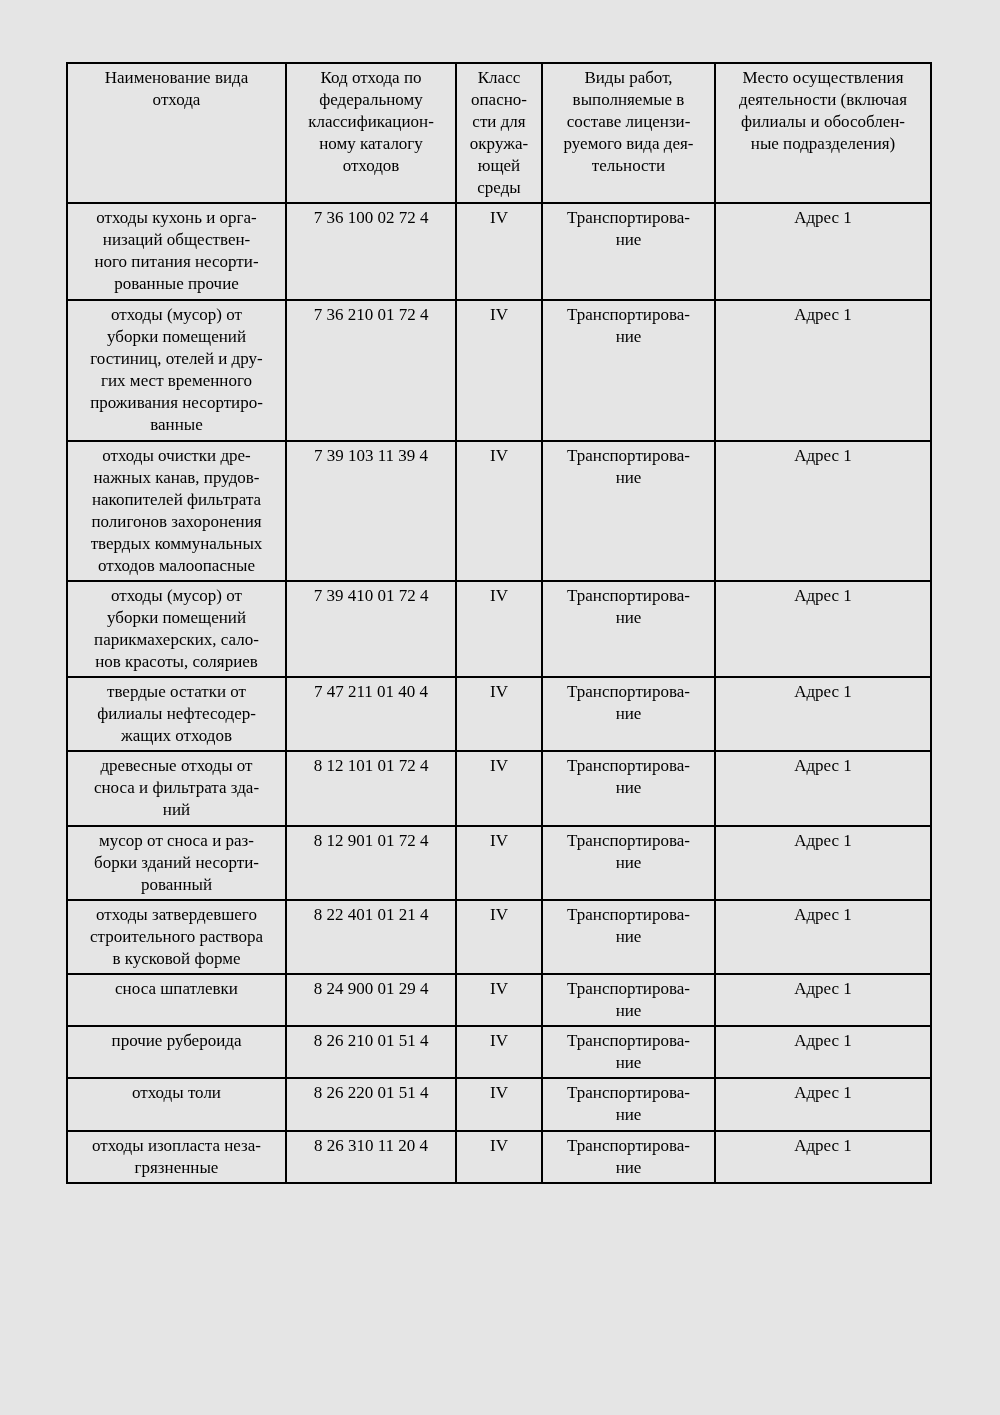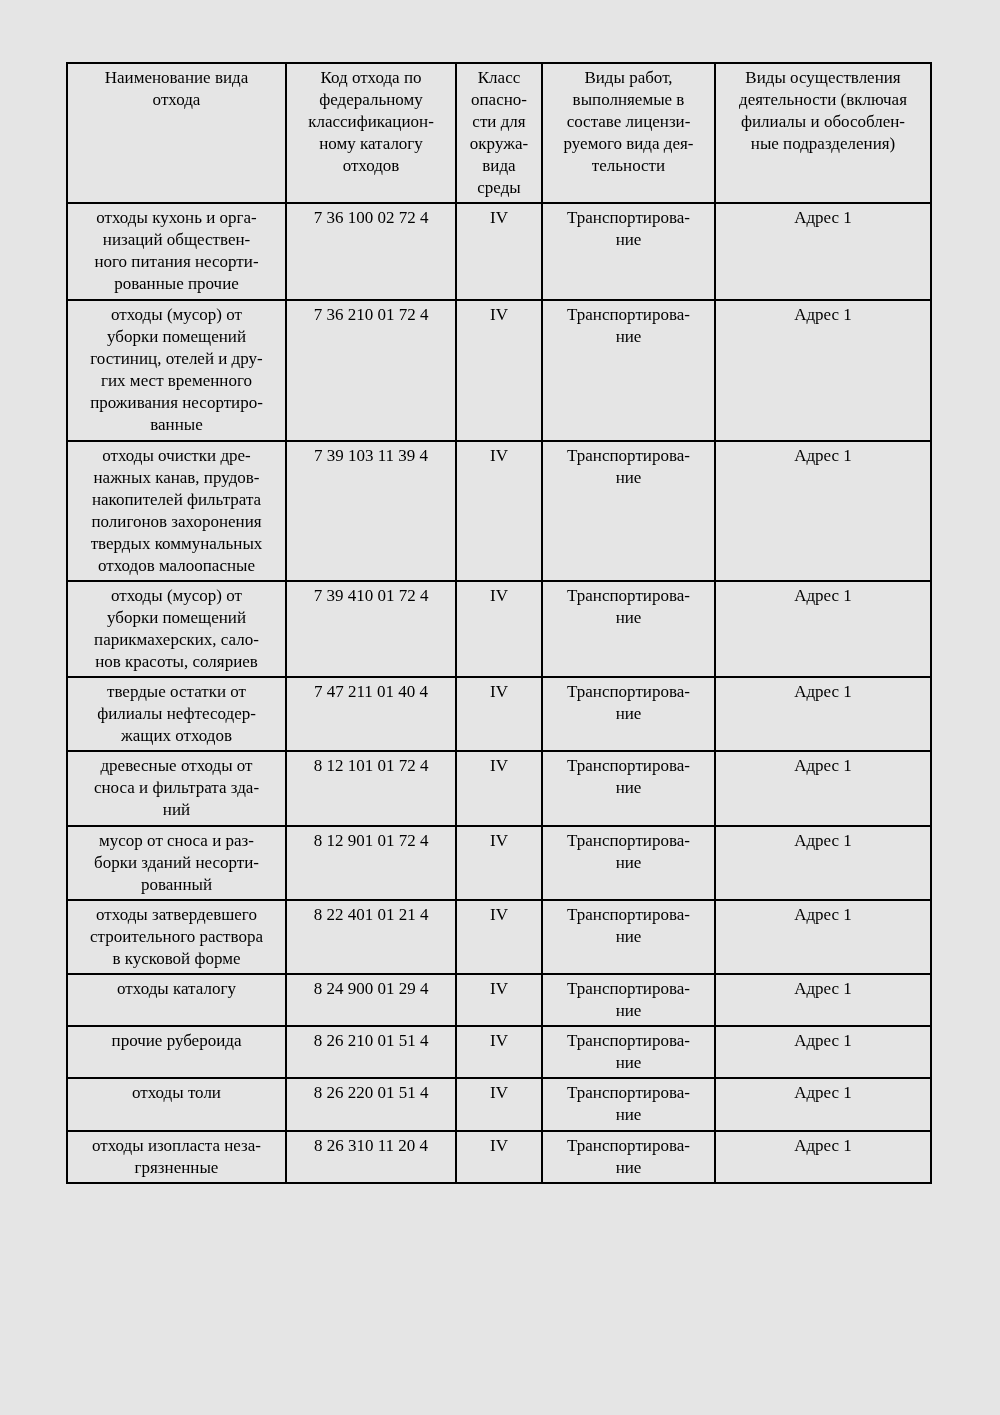--- a/index.html
+++ b/index.html
@@ -56,28 +56,28 @@
 отхода</th>
         <th>Код отхода по
 федеральному
 классификацион-
 ному каталогу
 отходов</th>
         <th>Класс
 опасно-
 сти для
 окружа-
-вида
+ющей
 среды</th>
         <th>Виды работ,
 выполняемые в
 составе лицензи-
 руемого вида дея-
 тельности</th>
-        <th>Виды осуществления
+        <th>Место осуществления
 деятельности (включая
 филиалы и обособлен-
 ные подразделения)</th>
       </tr>
     </thead>
     <tbody>
       <tr style="height:97px">
         <td>отходы кухонь и орга-
 низаций обществен-
 ного питания несорти-
@@ -159,21 +159,21 @@
         <td>отходы затвердевшего
 строительного раствора
 в кусковой форме</td>
         <td>8 22 401 01 21 4</td>
         <td>IV</td>
         <td>Транспортирова-
 ние</td>
         <td>Адрес 1</td>
       </tr>
       <tr style="height:52px">
-        <td>отходы каталогу</td>
+        <td>сноса шпатлевки</td>
         <td>8 24 900 01 29 4</td>
         <td>IV</td>
         <td>Транспортирова-
 ние</td>
         <td>Адрес 1</td>
       </tr>
       <tr style="height:52px">
         <td>прочие рубероида</td>
         <td>8 26 210 01 51 4</td>
         <td>IV</td>

